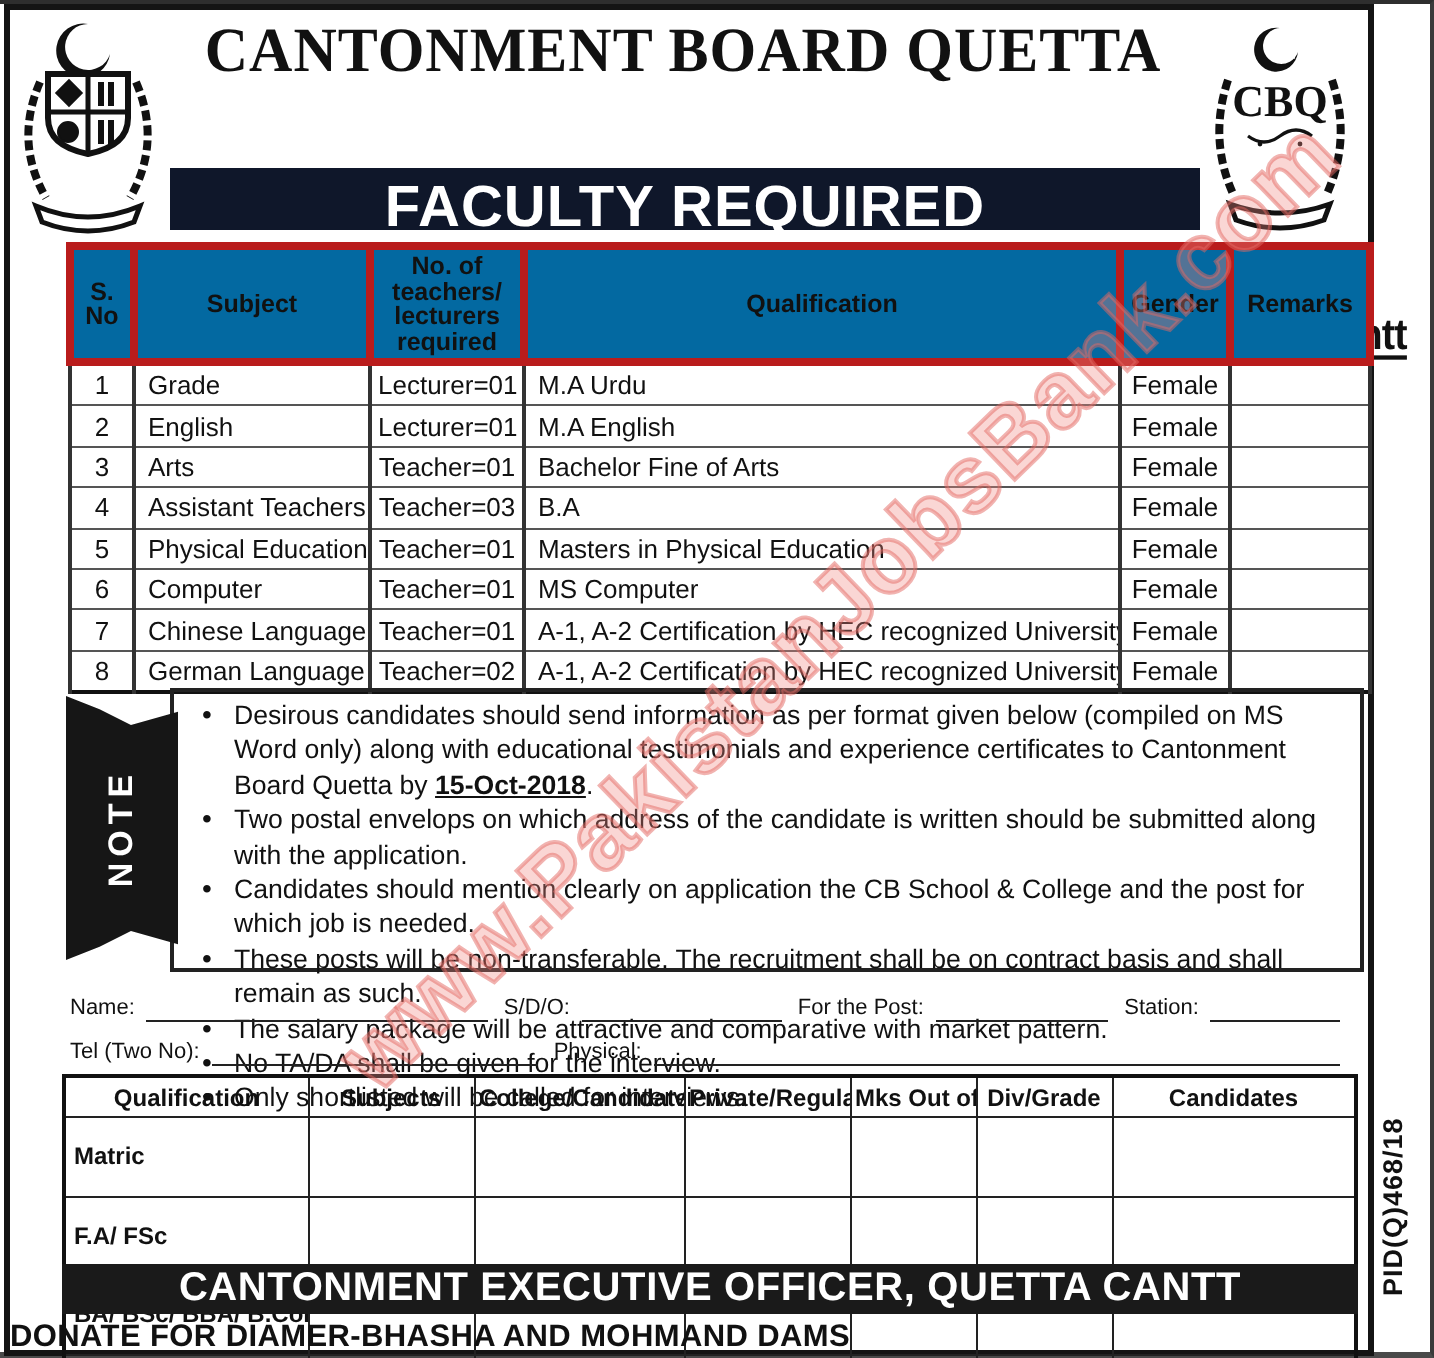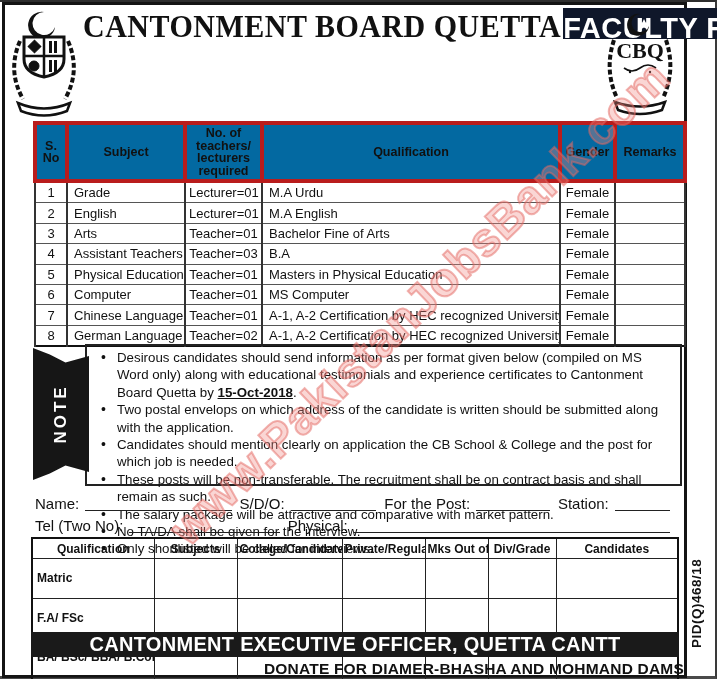--- a/index.html
+++ b/index.html
@@ -4,21 +4,21 @@
 <style>
   html,body{margin:0;padding:0;background:#fff;}
   body{width:717px;height:679px;font-family:"Liberation Sans",sans-serif;color:#111;position:relative;overflow:hidden;}
   .page{position:absolute;inset:0;background:#fff;border-top:2px solid #2e2e2e;border-bottom:3px solid #4a4a4a;border-right:2px solid #3a3a3a;box-sizing:border-box;}
   .ad-frame{position:absolute;left:2px;top:0;width:685px;height:676px;border:3px solid #141414;box-sizing:border-box;background:#fff;}
 
   
   .header-band{position:absolute;top:2px;left:2px;right:2px;height:113px;display:flex;align-items:flex-start;}
   .emblem-box{width:76px;flex:0 0 76px;padding-top:4px;}
   .logo-box{width:82px;flex:0 0 82px;padding-top:3px;}
-  .header-center{flex:1;display:flex;flex-direction:row;align-items:stretch;min-width:0;}
+  .header-center{flex:1;display:flex;flex-direction:column;align-items:stretch;min-width:0;gap:38px;}
   .org-title{font-family:"Liberation Serif",serif;font-weight:700;font-size:30px;letter-spacing:.5px;text-align:center;white-space:nowrap;line-height:38px;transform:scaleY(1.05);}
   .faculty-bar{background:#0f172a;color:#fff;text-align:center;font-size:29px;font-weight:700;letter-spacing:.5px;height:31px;line-height:41px;margin:1px 0 3px 2px;white-space:nowrap;}
   .sub-title{font-weight:700;font-size:20px;text-align:center;white-space:nowrap;letter-spacing:-.4px;text-decoration:underline;text-underline-offset:3px;text-decoration-thickness:2px;margin:0 -18px;line-height:25px;transform:scaleY(1.08);}
 
   
   table{border-collapse:collapse;table-layout:fixed;}
   .vacancy-table{position:absolute;top:116px;left:28px;width:650px;border:2px solid #111;}
   .vacancy-table th{background:#0369a1;border:4px solid #b91c1c;font-size:12.5px;line-height:12.5px;padding:2px 1px;font-weight:700;}
   .vacancy-table td{border-left:2px solid #333;border-right:2px solid #333;border-top:1.6px solid #555;border-bottom:1.6px solid #555;height:19.4px;font-size:13px;padding:0 3px;white-space:nowrap;overflow:hidden;}
   .vacancy-table td:nth-child(1),.vacancy-table td:nth-child(3),.vacancy-table td:nth-child(5){text-align:center;}
@@ -31,33 +31,33 @@
       clip-path:polygon(0 0,30% 5%,58% 11%,100% 6%,100% 94%,58% 89%,30% 95%,0 100%);}
   .note-ribbon span{position:absolute;left:50%;top:50%;transform:translate(-50%,-50%) rotate(-90deg);color:#fff;font-weight:700;font-size:17px;letter-spacing:3px;}
   .note-list{list-style:none;margin:0;padding:0;}
   .note-list li{display:flex;font-size:13.3px;line-height:17.4px;}
   .note-list .dot{flex:0 0 16px;text-align:left;font-size:14px;}
   .note-list .bt{flex:1;}
   .note-list .em{font-weight:700;text-decoration:underline;}
 
   
   .form-rows{position:absolute;top:486px;left:30px;right:6px;}
-  .frow{display:flex;align-items:flex-end;height:22px;font-size:15px;}
+  .frow{display:flex;align-items:flex-end;height:22px;font-size:11px;}
   .frow .lbl{white-space:nowrap;padding-right:4px;line-height:18px;}
   .uline{border-bottom:1.6px solid #222;height:14px;margin:0 8px 2px 2px;}
 
   
   .qual-table{position:absolute;top:532px;left:26px;width:646px;border:2px solid #111;}
   .qual-table th{border:1.7px solid #222;font-size:12px;font-weight:700;height:17px;padding:1px 2px;white-space:nowrap;overflow:hidden;}
   .qual-table td{border:1.7px solid #222;height:14.6px;font-size:12px;padding:12px 4px;white-space:nowrap;overflow:hidden;}
   .qual-table td:first-child{font-weight:700;}
 
   
   .sig-bar{position:absolute;top:627px;left:26px;right:5px;height:25px;background:#1a1a1a;color:#fff;text-align:center;font-weight:700;font-size:20px;line-height:25px;letter-spacing:.3px;white-space:nowrap;}
-  .donate-line{position:absolute;top:655px;left:0;right:0;text-align:right;font-weight:700;font-size:15.5px;letter-spacing:.2px;}
+  .donate-line{position:absolute;top:655px;left:0;right:0;text-align:left;font-weight:700;font-size:15.5px;letter-spacing:.2px;}
 
   
   .pid{position:absolute;right:4px;top:528px;height:146px;width:22px;writing-mode:vertical-rl;transform:rotate(180deg);font-weight:700;font-size:13.5px;letter-spacing:.5px;text-align:center;}
 
   
   .watermark{position:absolute;left:158px;top:514px;transform:rotate(-44deg);transform-origin:0 0;
       font-size:47px;font-weight:700;letter-spacing:1px;color:rgba(240,136,130,0.34);
       -webkit-text-stroke:2px rgba(228,104,98,0.5);white-space:nowrap;pointer-events:none;z-index:5;}
 
   svg{display:block;}

